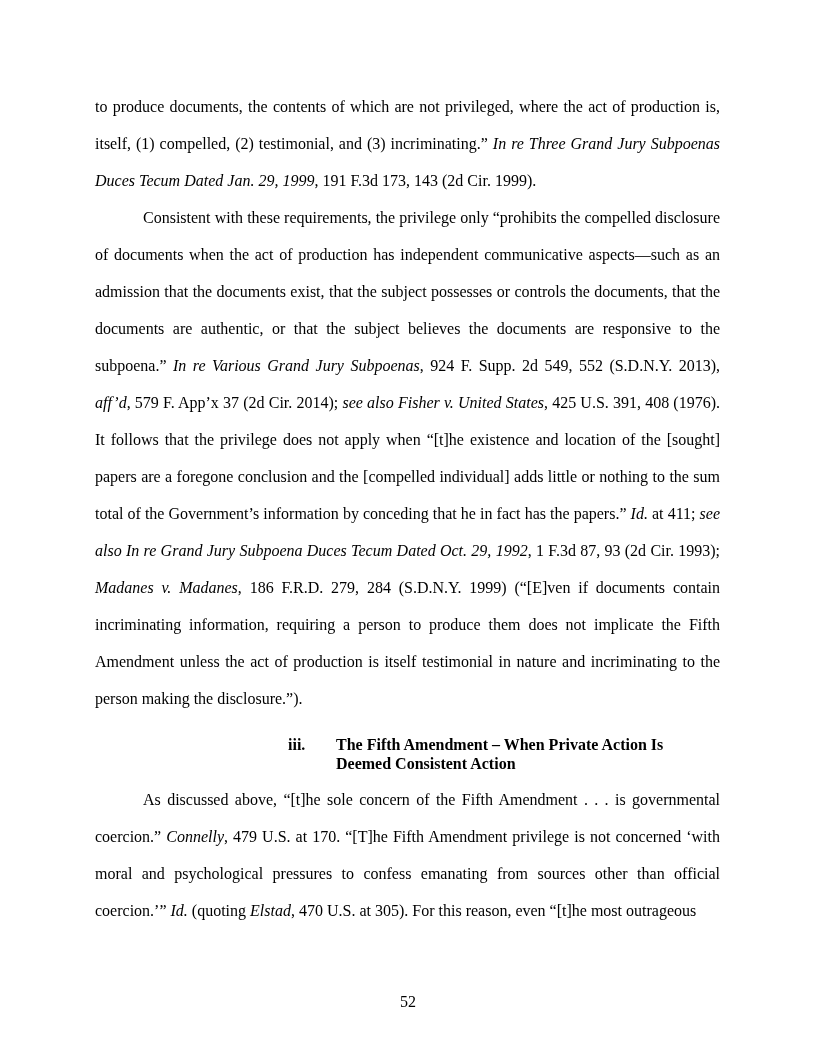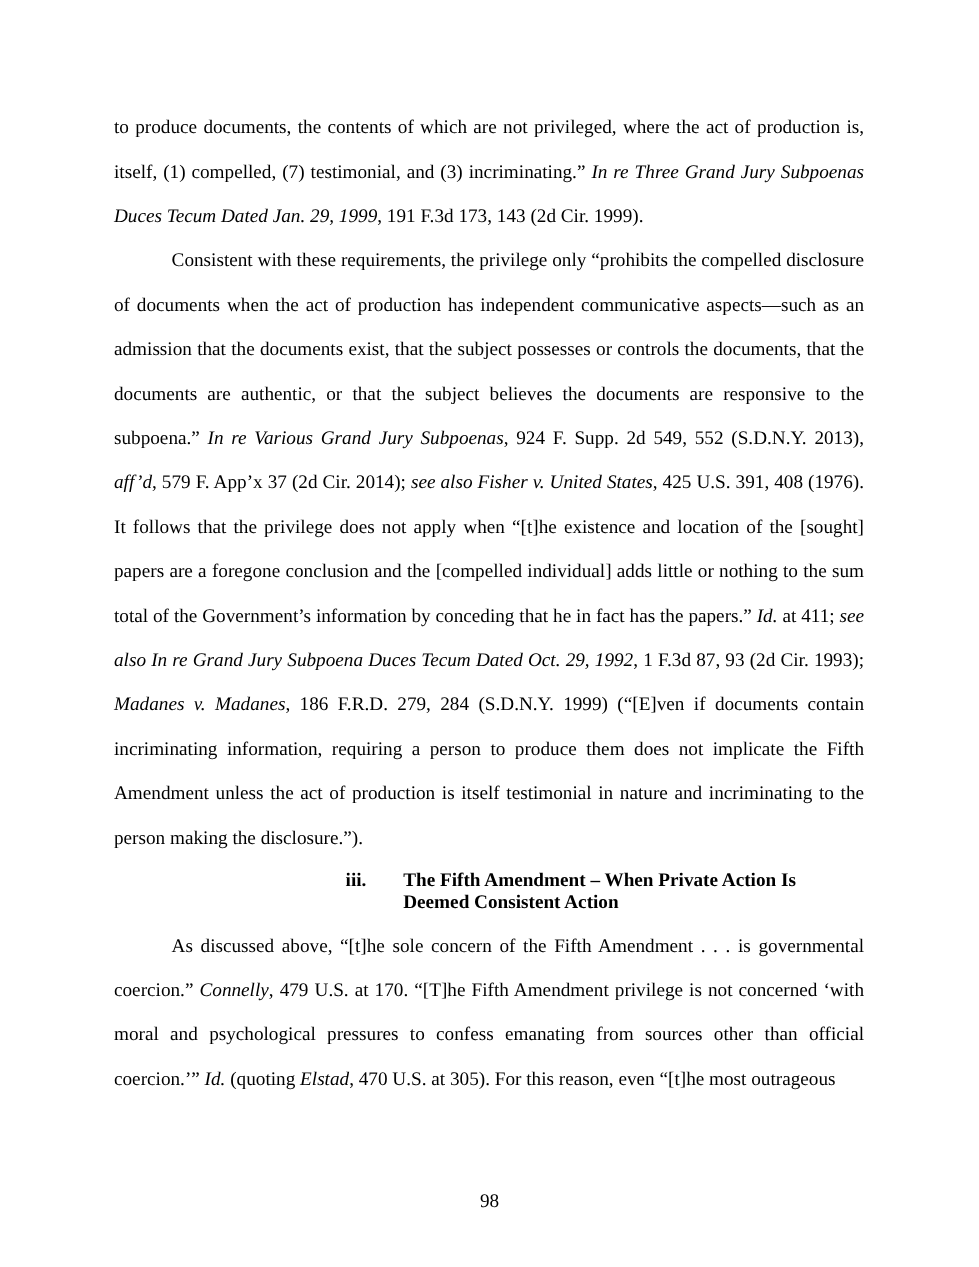--- a/index.html
+++ b/index.html
@@ -32,21 +32,21 @@
     text-indent: 48px;
     font-family: Liberation Serif, serif;
   }
   .italic {
     font-style: italic;
   }
   .heading {
     display: flex;
     font-weight: bold;
     line-height: 19px;
-    margin: 7px 0 8px 193px;
+    margin: 18px 0 8px 193px;
   }
   .heading-number {
     width: 48px;
     flex-shrink: 0;
   }
   .heading-text {
     width: 386px;
   }
   .page-number {
     position: absolute;
@@ -55,22 +55,22 @@
     width: 100%;
     text-align: center;
     line-height: 18px;
   }
 </style>
 </head>
 <body>
 
 <div class="page">
   <div class="content">
-      <p class="para"><span class="normal">to produce documents, the contents of which are not privileged, where the act of production is, itself, (1) compelled, (7) testimonial, and (3) incriminating.”  </span><span class="italic">In re Three Grand Jury Subpoenas Duces Tecum Dated Jan. 29, 1999</span><span class="normal">, 191 F.3d 173, 143 (2d Cir. 1999).</span></p>
+      <p class="para"><span class="normal">to produce documents, the contents of which are not privileged, where the act of production is, itself, (1) compelled, (2) testimonial, and (3) incriminating.”  </span><span class="italic">In re Three Grand Jury Subpoenas Duces Tecum Dated Jan. 29, 1999</span><span class="normal">, 191 F.3d 173, 143 (2d Cir. 1999).</span></p>
       <p class="para indent"><span class="normal">Consistent with these requirements, the privilege only “prohibits the compelled disclosure of documents when the act of production has independent communicative aspects—such as an admission that the documents exist, that the subject possesses or controls the documents, that the documents are authentic, or that the subject believes the documents are responsive to the subpoena.”  </span><span class="italic">In re Various Grand Jury Subpoenas</span><span class="normal">, 924 F. Supp. 2d 549, 552 (S.D.N.Y. 2013), </span><span class="italic">aff’d</span><span class="normal">, 579 F. App’x 37 (2d Cir. 2014); </span><span class="italic">see also Fisher v. United States</span><span class="normal">, 425 U.S. 391, 408 (1976).  It follows that the privilege does not apply when “[t]he existence and location of the [sought] papers are a foregone conclusion and the [compelled individual] adds little or nothing to the sum total of the Government’s information by conceding that he in fact has the papers.”  </span><span class="italic">Id.</span><span class="normal"> at 411; </span><span class="italic">see also In re Grand Jury Subpoena Duces Tecum Dated Oct. 29, 1992</span><span class="normal">, 1 F.3d 87, 93 (2d Cir. 1993); </span><span class="italic">Madanes v. Madanes</span><span class="normal">, 186 F.R.D. 279, 284 (S.D.N.Y. 1999) (“[E]ven if documents contain incriminating information, requiring a person to produce them does not implicate the Fifth Amendment unless the act of production is itself testimonial in nature and incriminating to the person making the disclosure.”).</span></p>
       <div class="heading">
         <span class="heading-number">iii.</span>
         <span class="heading-text">The Fifth Amendment – When Private Action Is Deemed Consistent Action</span>
       </div>
       <p class="para indent"><span class="normal">As discussed above, “[t]he sole concern of the Fifth Amendment . . . is governmental coercion.”  </span><span class="italic">Connelly</span><span class="normal">, 479 U.S. at 170.  “[T]he Fifth Amendment privilege is not concerned ‘with moral and psychological pressures to confess emanating from sources other than official coercion.’”  </span><span class="italic">Id.</span><span class="normal"> (quoting </span><span class="italic">Elstad</span><span class="normal">, 470 U.S. at 305).  For this reason, even “[t]he most outrageous</span></p>
     </div>
-  <div class="page-number">98</div>
+  <div class="page-number">52</div>
 </div>
 
 </body></html>

